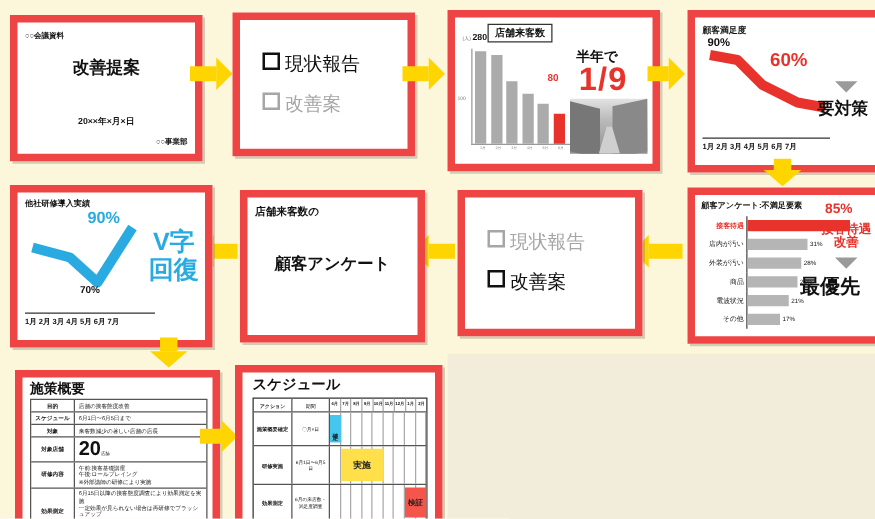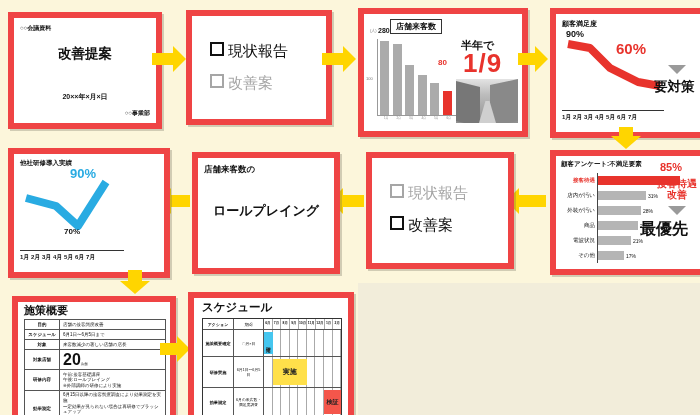--- a/index.html
+++ b/index.html
@@ -257,35 +257,39 @@
       </div>
   </div>
 
   <div class="arrow al" style="left:330px;top:188px;width:34px;height:26px">
     <div class="abody" style="width:21px"></div>
       <div class="ahead"></div>
   </div>
 
   <div class="slide" style="left:192px;top:152px;width:136px;height:110px">
     <div class="abs b" style="left:6px;top:6px;font-size:8.5px">店舗来客数の</div>
-    <div class="abs b" style="left:0;right:0;top:44px;text-align:center;font-size:13px">ロールプレイング</div>
+    <div class="abs b" style="left:0;right:0;top:44px;text-align:center;font-size:13px">顧客アンケート</div>
   </div>
 
   <div class="arrow al" style="left:158px;top:188px;width:32px;height:26px">
     <div class="abody" style="width:19px"></div>
       <div class="ahead"></div>
   </div>
 
   <div class="slide" style="left:8px;top:148px;width:150px;height:118px">
     <div class="abs lc-title" style="font-size:6.5px">他社研修導入実績</div>
     <svg class="abs" style="left:4px;top:18px" width="100" height="66" viewBox="0 0 100 66">
       <polyline points="8,26 38,34 60,54 88,10" fill="none" stroke="#29ABE2" stroke-width="8" stroke-linejoin="round" stroke-linecap="butt"></polyline>
     </svg>
     <div class="abs b blue" style="left:56px;top:12px;font-size:13px">90%</div>
     <div class="abs b" style="left:50px;top:73px;font-size:8px">70%</div>
+    <div class="callout blue" style="left:102px;top:30px;width:46px;font-size:20px">
+      <div>V字</div>
+      <div>回復</div>
+    </div>
     <div class="lc-axis" style="left:6px;top:96px;width:104px">1月 2月 3月 4月 5月 6月 7月</div>
   </div>
 
   <div class="arrow ad" style="left:120px;top:270px;width:30px;height:24px">
     <div class="abody" style="height:11px"></div>
       <div class="ahead" style="top:11px"></div>
   </div>
 
   <div class="slide" style="left:12px;top:296px;width:152px;height:114px">
     <div class="abs s9-title">施策概要</div>

